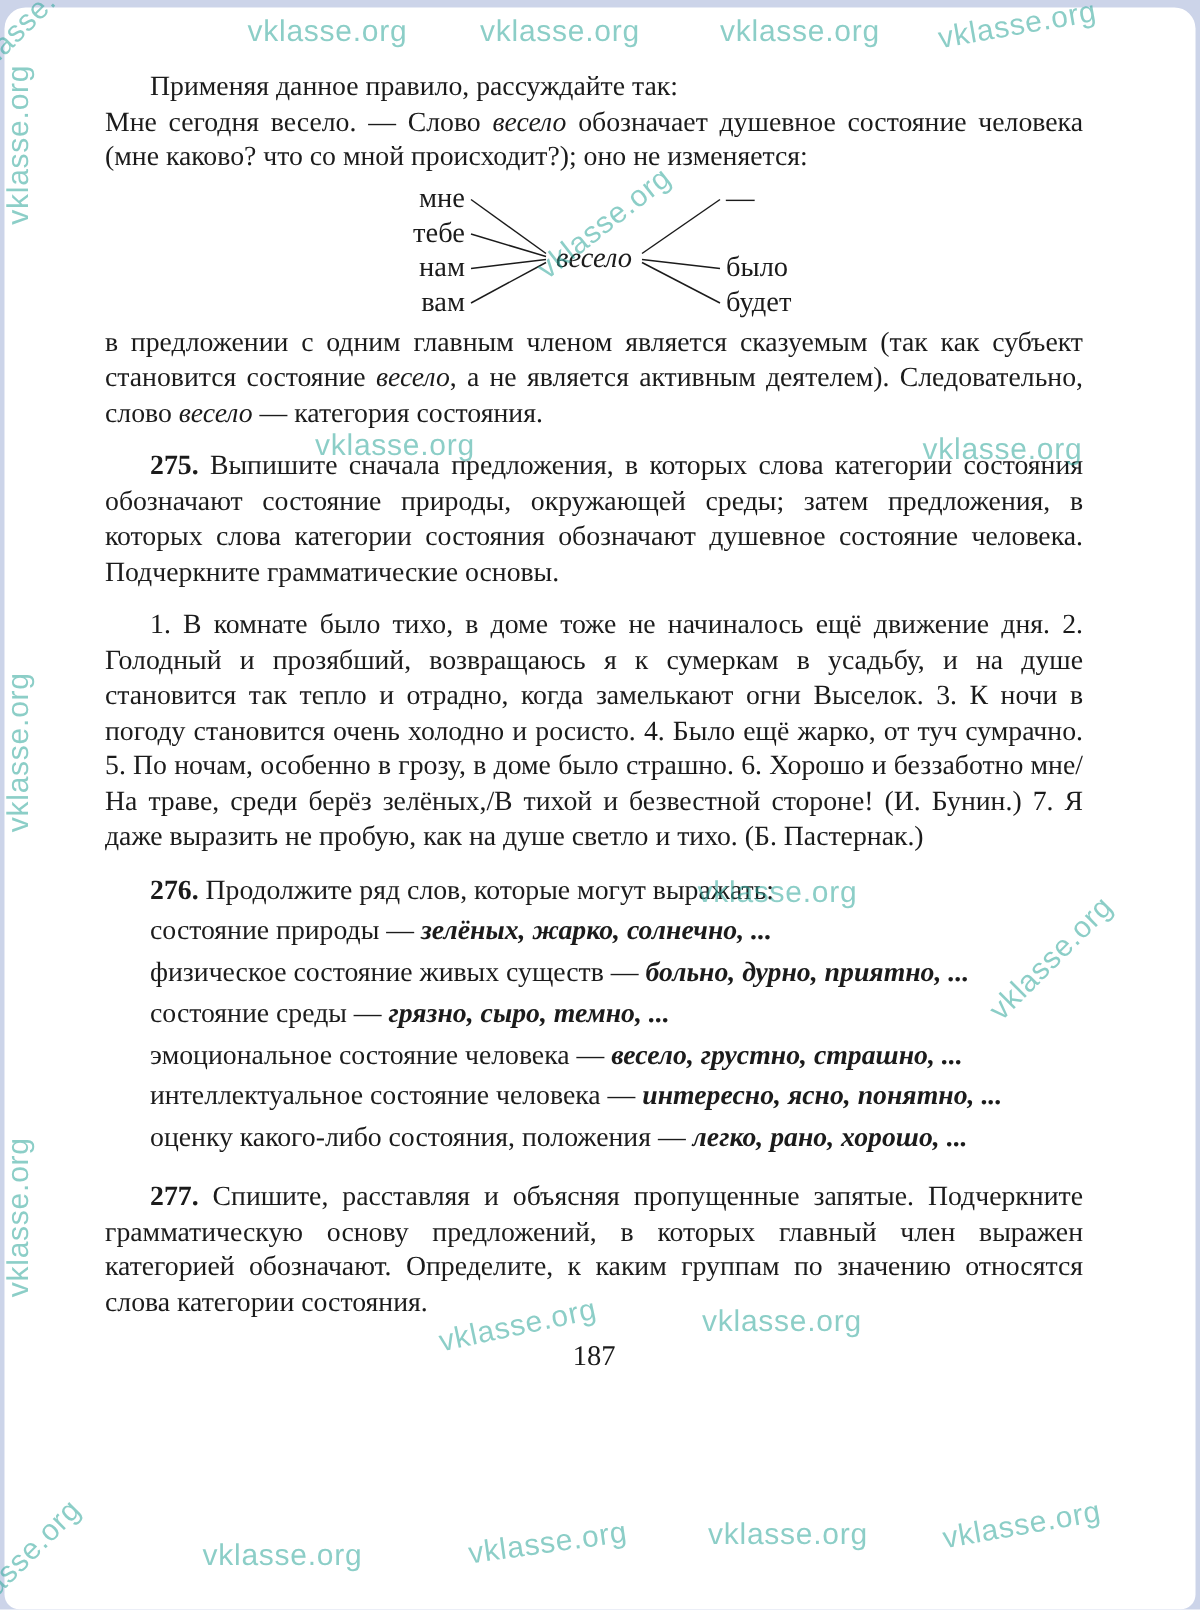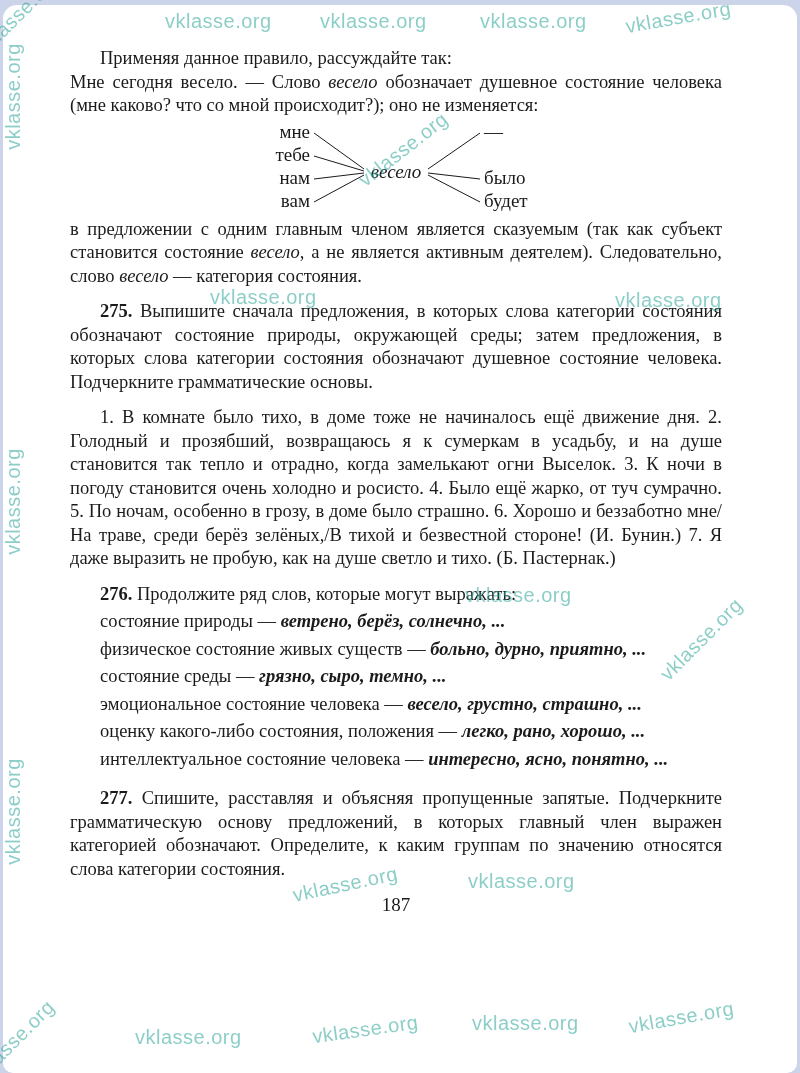--- a/index.html
+++ b/index.html
@@ -68,26 +68,26 @@
         <text x="238" y="85">будет</text>
       </svg>
     </div>
 
     <p class="para"><span>в предложении с одним главным членом является сказуемым (так как субъект становится состояние </span><span style="font-style: italic;">весело</span><span>, а не является активным деятелем). Следовательно, слово </span><span style="font-style: italic;">весело</span><span> — категория состояния.</span></p>
 
     <p class="para indent mt"><span style="font-weight: bold;">275.</span><span> Выпишите сначала предложения, в которых слова категории состояния обозначают состояние природы, окружающей среды; затем предложения, в которых слова категории состояния обозначают душевное состояние человека. Подчеркните грамматические основы.</span></p>
     <p class="para indent mt"><span>1. В комнате было тихо, в доме тоже не начиналось ещё движение дня. 2. Голодный и прозябший, возвращаюсь я к сумеркам в усадьбу, и на душе становится так тепло и отрадно, когда замелькают огни Выселок. 3. К ночи в погоду становится очень холодно и росисто. 4. Было ещё жарко, от туч сумрачно. 5. По ночам, особенно в грозу, в доме было страшно. 6. Хорошо и беззаботно мне/На траве, среди берёз зелёных,/В тихой и безвестной стороне! (И. Бунин.) 7. Я даже выразить не пробую, как на душе светло и тихо. (Б. Пастернак.)</span></p>
 
     <p class="para indent mt"><span style="font-weight: bold;">276.</span><span> Продолжите ряд слов, которые могут выражать:</span></p>
-    <p class="para indent item"><span>состояние природы — </span><span style="font-style: italic; font-weight: bold;">ветрено, берёз, солнечно, ...</span></p>
+    <p class="para indent item"><span>состояние природы — </span><span style="font-style: italic; font-weight: bold;">зелёных, жарко, солнечно, ...</span></p>
     <p class="para indent item"><span>физическое состояние живых существ — </span><span style="font-style: italic; font-weight: bold;">больно, дурно, приятно, ...</span></p>
     <p class="para indent item"><span>состояние среды — </span><span style="font-style: italic; font-weight: bold;">грязно, сыро, темно, ...</span></p>
     <p class="para indent item"><span>эмоциональное состояние человека — </span><span style="font-style: italic; font-weight: bold;">весело, грустно, страшно, ...</span></p>
+    <p class="para indent item"><span>интеллектуальное состояние человека — </span><span style="font-style: italic; font-weight: bold;">интересно, ясно, понятно, ...</span></p>
     <p class="para indent item"><span>оценку какого-либо состояния, положения — </span><span style="font-style: italic; font-weight: bold;">легко, рано, хорошо, ...</span></p>
-    <p class="para indent item"><span>интеллектуальное состояние человека — </span><span style="font-style: italic; font-weight: bold;">интересно, ясно, понятно, ...</span></p>
 
     <p class="para indent mt-lg"><span style="font-weight: bold;">277.</span><span> Спишите, расставляя и объясняя пропущенные запятые. Подчеркните грамматическую основу предложений, в которых главный член выражен категорией обозначают. Определите, к каким группам по значению относятся слова категории состояния.</span></p>
 
     <div class="pageno">187</div>
   </div>
 </div>
 
 <span class="wm" style="left:-35px;top:3px;--r:-45deg">vklasse.org</span>
 <span class="wm" style="left:165px;top:10px">vklasse.org</span>
 <span class="wm" style="left:320px;top:10px">vklasse.org</span>

